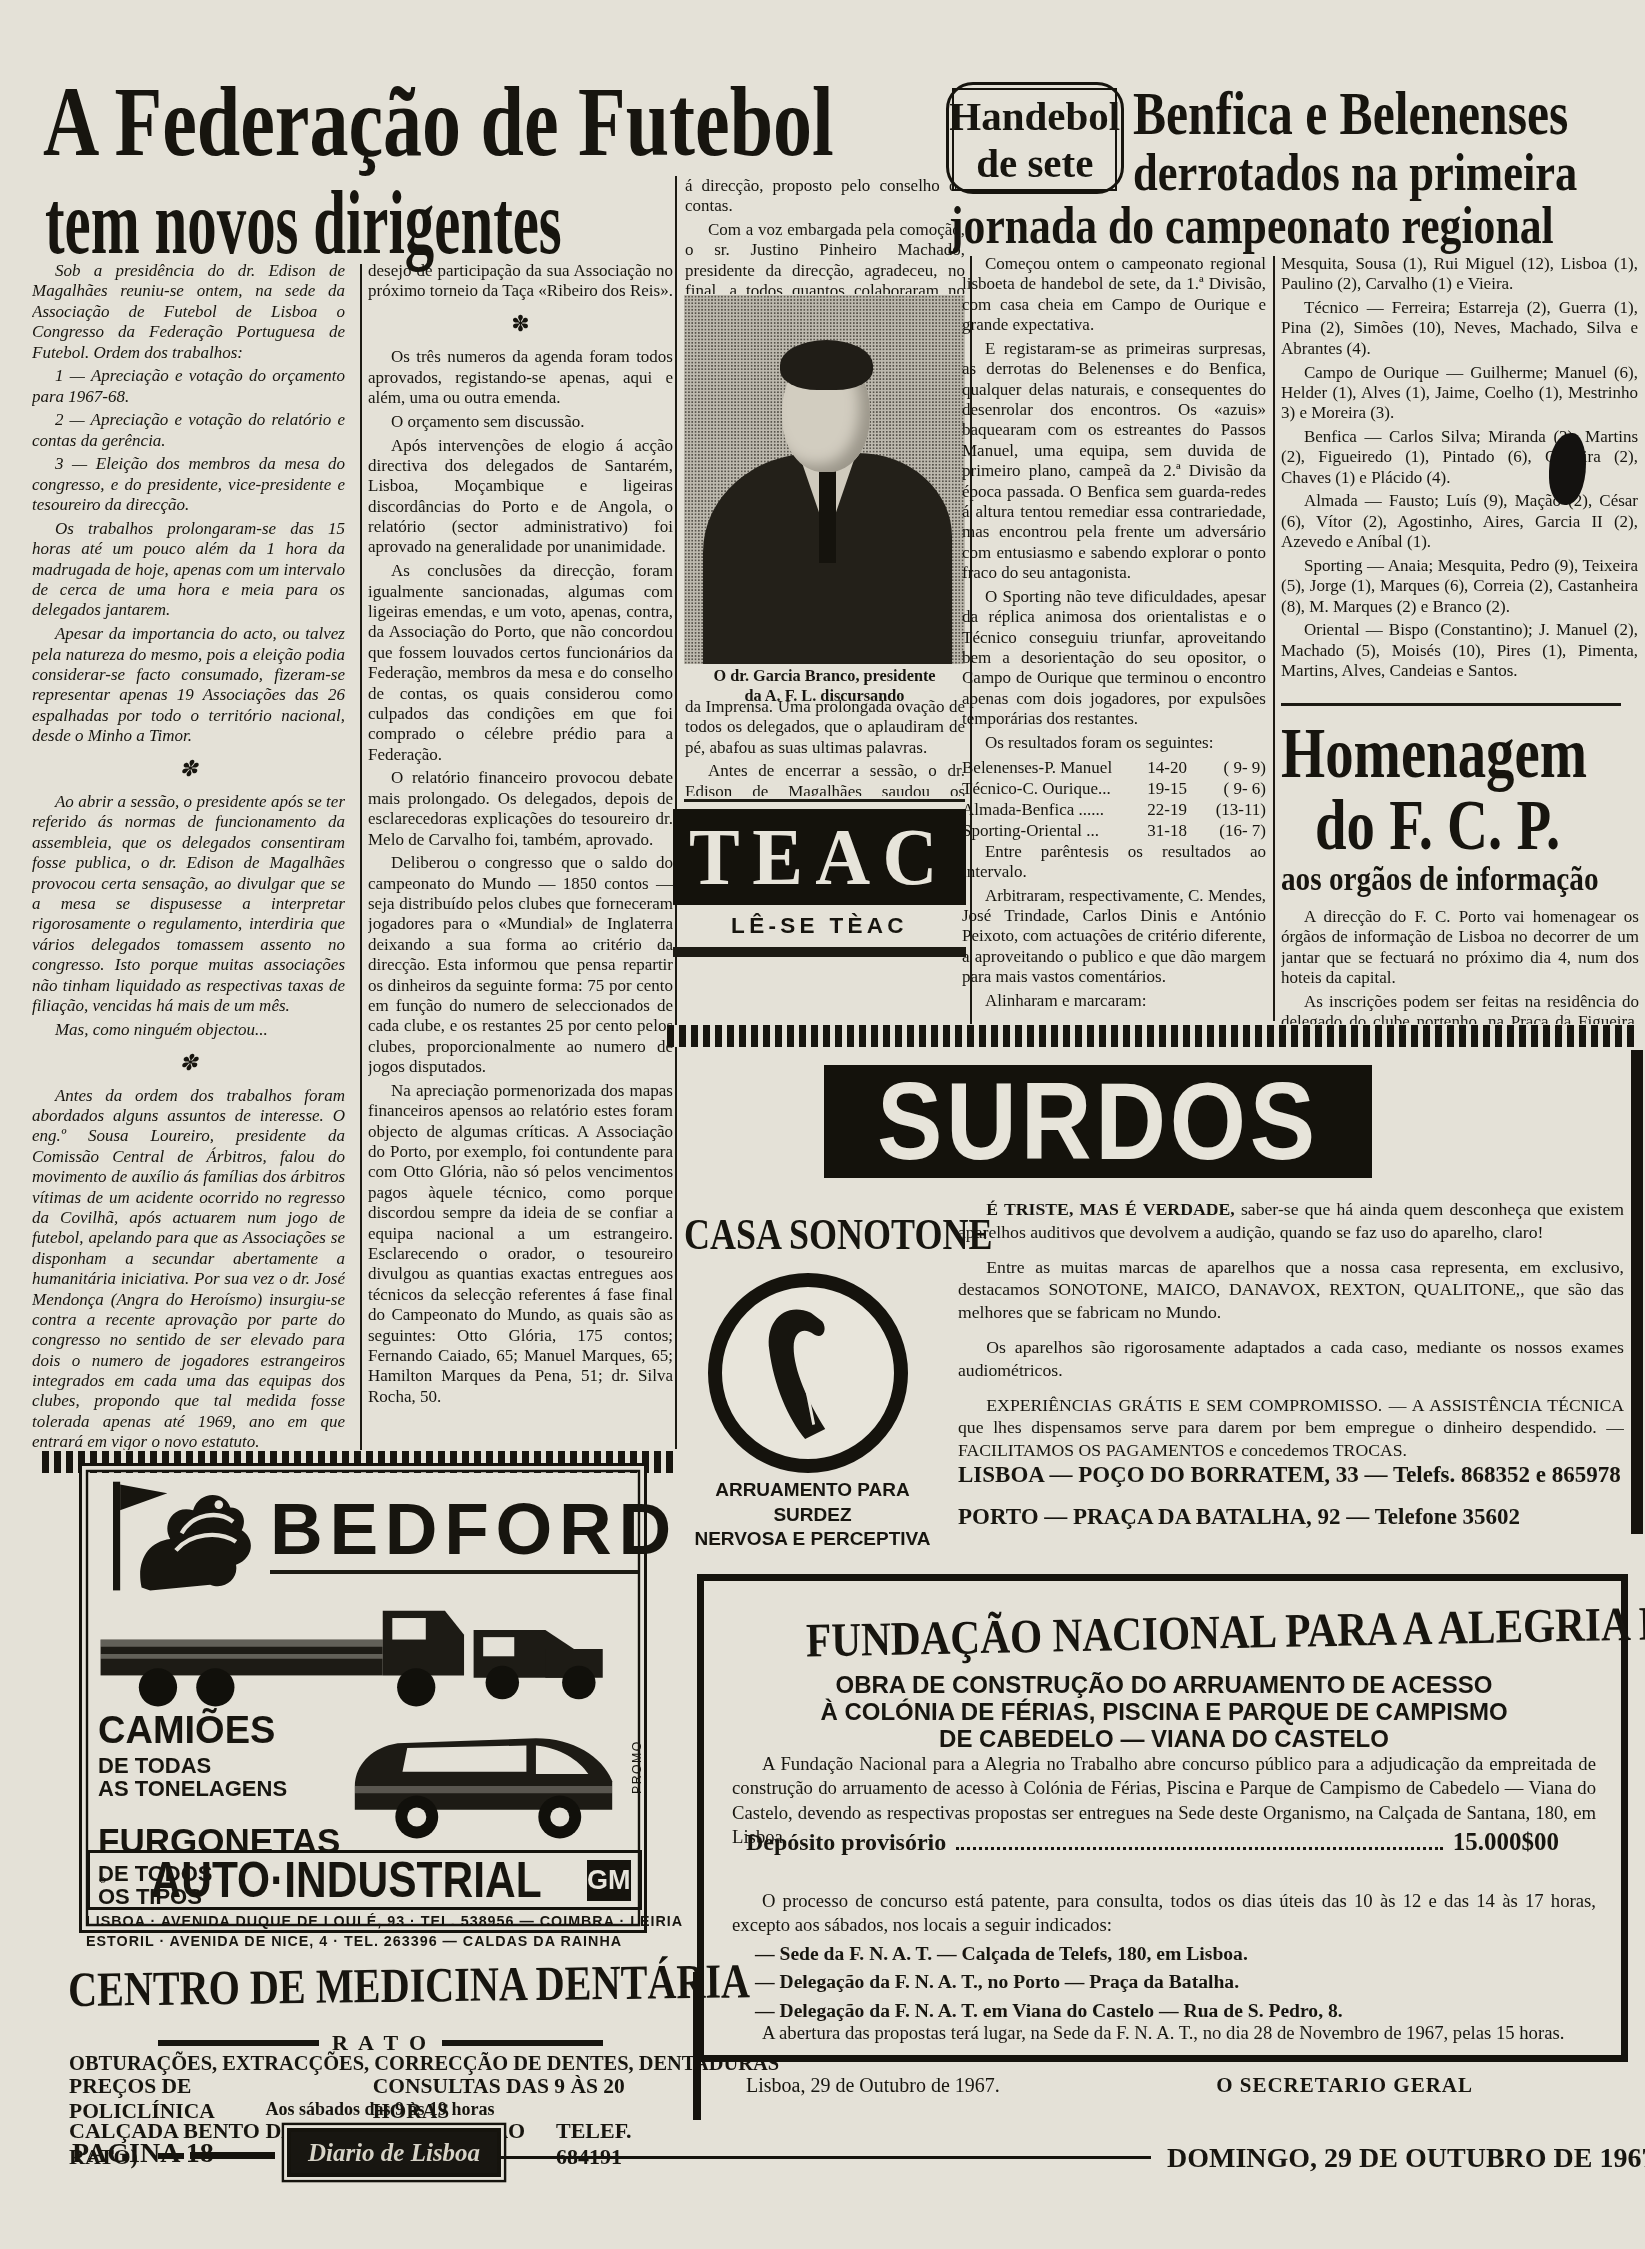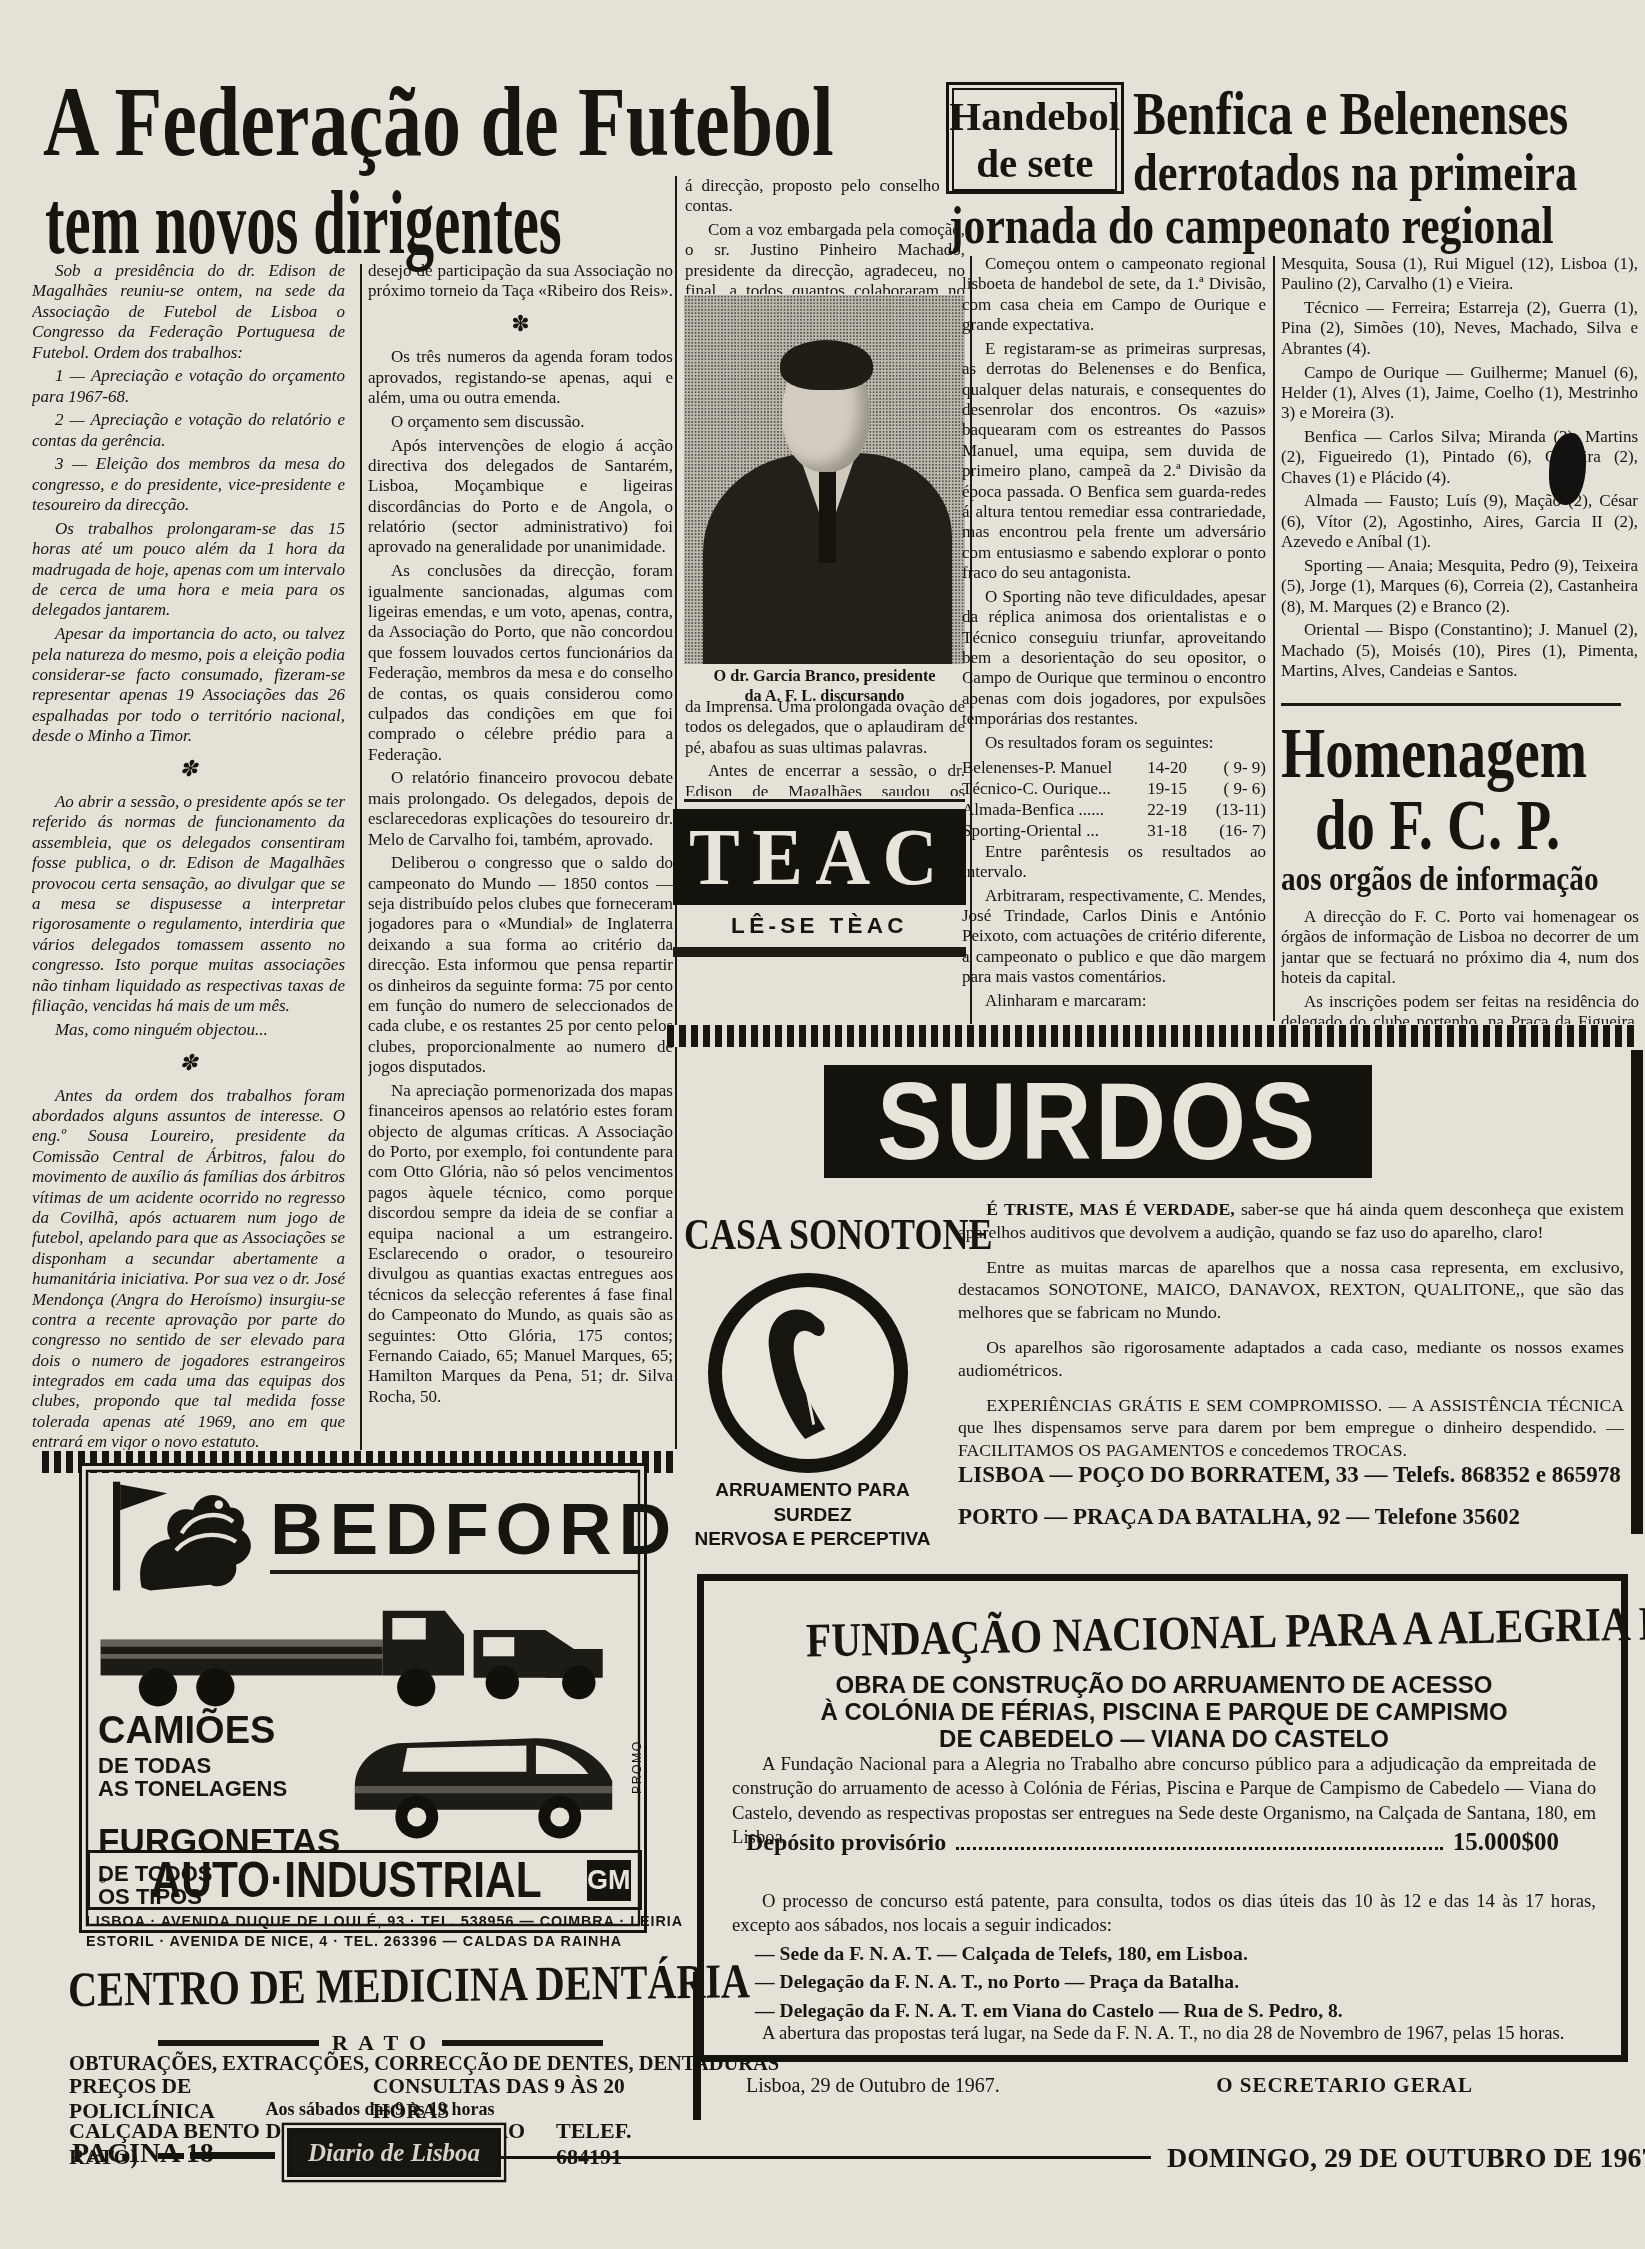--- a/index.html
+++ b/index.html
@@ -134,21 +134,21 @@
     </div>
 
   <div class="hrule" style="left:684px;top:799px;width:281px;height:2.9px;"></div>
 
   <div class="abs teacbox" style="left:673px;top:809px;width:293px;height:96px;">
     <span>TEAC</span>
   </div>
   <div class="abs center sans bold" style="left:673px;top:913px;width:293px;font-size:22.5px;letter-spacing:4.3px;">LÊ-SE TÈAC</div>
   <div class="hrule" style="left:673px;top:947px;width:293px;height:9.6px;"></div>
 
-  <div class="abs kicker" style="left:946px;top:82px;width:165px;height:99px;">
+  <div class="abs kicker" style="left:946px;top:82px;width:165px;height:99px;border-radius:27px;">
     <div class="in">
       <div>Handebol</div>
       <div>de sete</div>
     </div>
   </div>
 
   <div class="abs headline" style="left:1133px;top:82px;width:512px;font-size:62px;">
     <span class="cx" style="transform:scaleX(.80);">Benfica e Belenenses</span>
   </div>
   <div class="abs headline" style="left:1133px;top:146px;width:512px;font-size:53px;">
@@ -185,21 +185,21 @@
           <span class="h">(13-11)</span>
         </div>
         <div class="res">
           <span class="n">Sporting-Oriental ...</span>
           <span class="s">31-18</span>
           <span class="h">(16- 7)</span>
         </div>
       </div>
     <div>
         <p>Entre parêntesis os resultados ao intervalo.</p>
-        <p>Arbitraram, respectivamente, C. Mendes, José Trindade, Carlos Dinis e António Peixoto, com actuações de critério diferente, a campeonato o publico e que dão margem para mais vastos comentários.</p>
+        <p>Arbitraram, respectivamente, C. Mendes, José Trindade, Carlos Dinis e António Peixoto, com actuações de critério diferente, a aproveitando o publico e que dão margem para mais vastos comentários.</p>
         <p>Alinharam e marcaram:</p>
       </div>
   </div>
 
   <div class="abs textcol cont" style="left:1281px;top:254px;width:357px;height:452px;overflow:hidden;">
       <p>Mesquita, Sousa (1), Rui Miguel (12), Lisboa (1), Paulino (2), Carvalho (1) e Vieira.</p>
       <p>Técnico — Ferreira; Estarreja (2), Guerra (1), Pina (2), Simões (10), Neves, Machado, Silva e Abrantes (4).</p>
       <p>Campo de Ourique — Guilherme; Manuel (6), Helder (1), Alves (1), Jaime, Coelho (1), Mestrinho 3) e Moreira (3).</p>
       <p>Benfica — Carlos Silva; Miranda (3), Martins (2), Figueiredo (1), Pintado (6), Oliveira (2), Chaves (1) e Plácido (4).</p>
       <p>Almada — Fausto; Luís (9), Mação (2), César (6), Vítor (2), Agostinho, Aires, Garcia II (2), Azevedo e Aníbal (1).</p>

